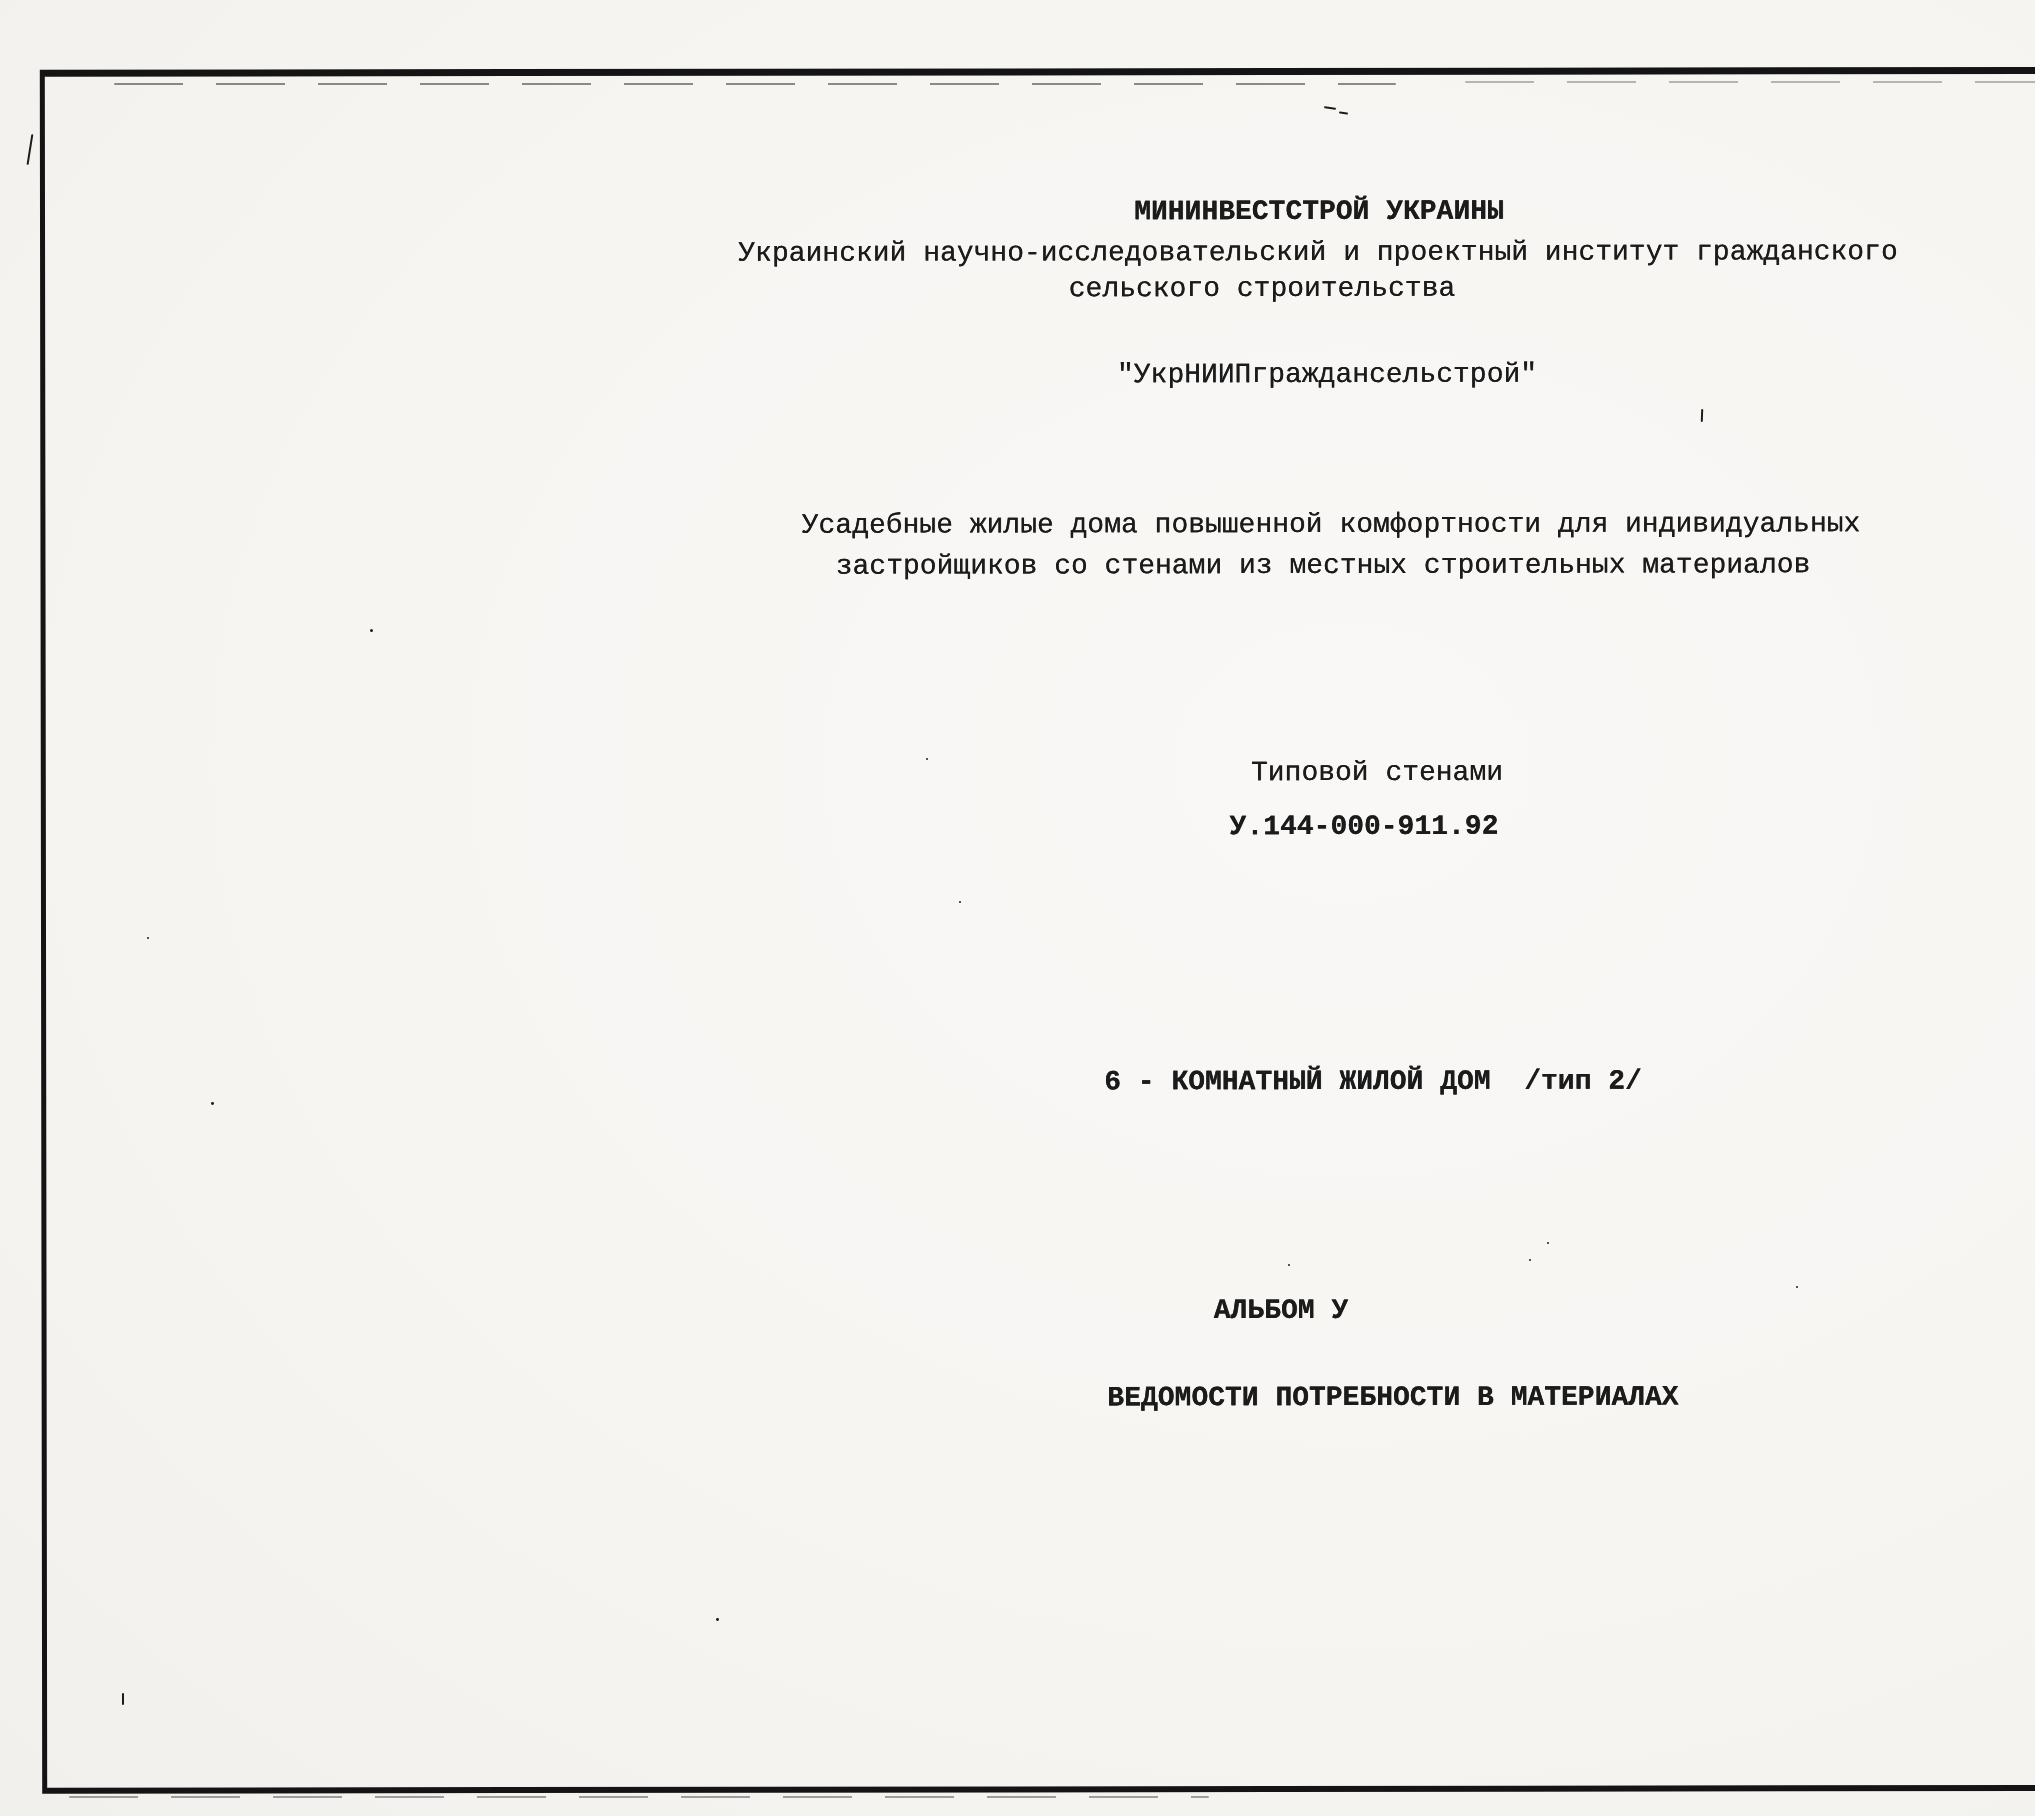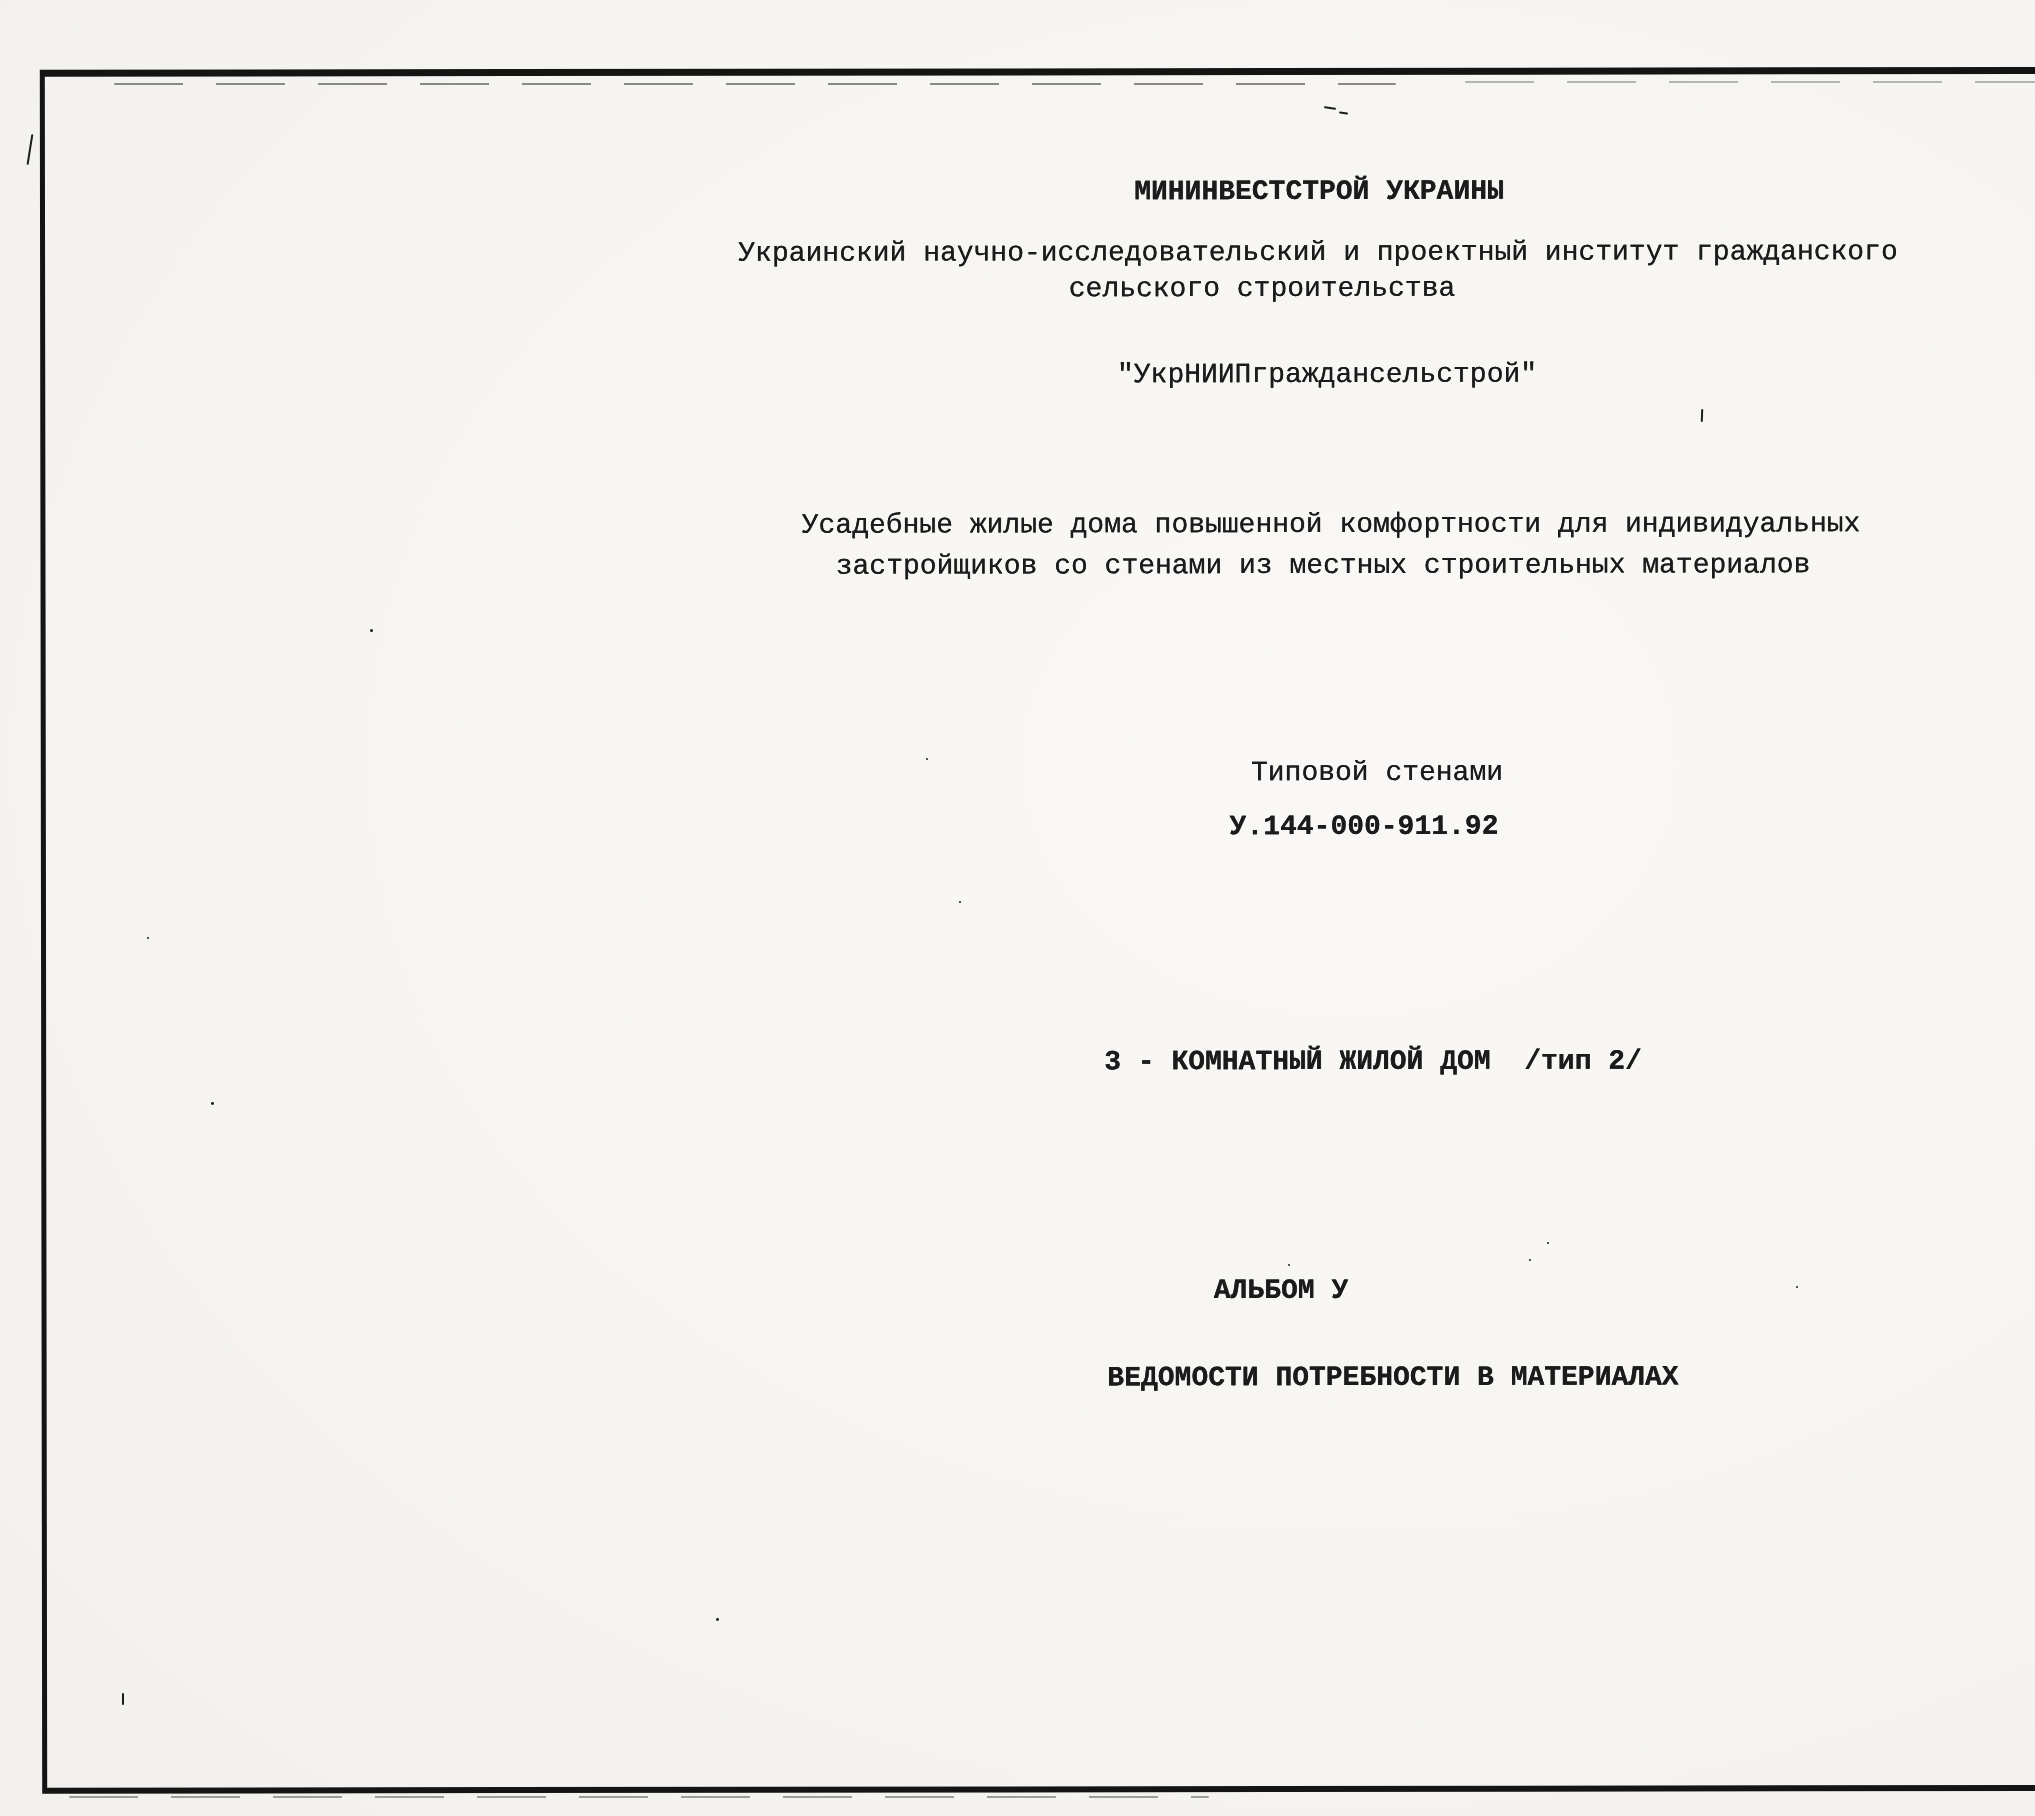--- a/index.html
+++ b/index.html
@@ -27,21 +27,21 @@
   }
   
   .tw{
     position:absolute;
     white-space:pre;
     font-size:28px;line-height:28px;
     transform:translateX(-50%) rotate(-0.08deg);
     text-shadow:0 0 0.4px rgba(15,15,15,.85), 0.4px 0 0 rgba(15,15,15,.25);
     letter-spacing:0;
   }
-  .tw.b{font-weight:700;}
+  .tw.b{font-weight:700;margin-top:20px;}
   
   .dot,.dash{position:absolute;background:#1c1c1c;}
   .dot{border-radius:50%;}
   .dash{border-radius:1.2px;}
 </style>
 </head>
 <body>
 
 <div class="canvas">
 
@@ -55,21 +55,21 @@
     <div class="tw" style="left:1318px;top:239px;">Украинский научно-исследовательский и проектный институт гражданского</div>
     <div class="tw" style="left:1262px;top:275px;">сельского строительства</div>
     <div class="tw" style="left:1327px;top:361px;">"УкрНИИПграждансельстрой"</div>
 
     <div class="tw" style="left:1331px;top:511px;">Усадебные жилые дома повышенной комфортности для индивидуальных</div>
     <div class="tw" style="left:1323px;top:552px;">застройщиков со стенами из местных строительных материалов</div>
 
     <div class="tw" style="left:1377px;top:759px;">Типовой стенами</div>
     <div class="tw" style="left:1364px;top:813px;font-weight:bold;">У.144-000-911.92</div>
 
-    <div class="tw b" style="left:1373px;top:1048px;">3 - КОМНАТНЫЙ ЖИЛОЙ ДОМ  /тип 2/</div>
+    <div class="tw b" style="left:1373px;top:1048px;">6 - КОМНАТНЫЙ ЖИЛОЙ ДОМ  /тип 2/</div>
 
     <div class="tw b" style="left:1281px;top:1277px;">АЛЬБОМ У</div>
     <div class="tw b" style="left:1393px;top:1364px;">ВЕДОМОСТИ ПОТРЕБНОСТИ В МАТЕРИАЛАХ</div>
   </div>
 
   <div>
     <div class="dash" style="left:1324px;top:107px;width:12.2px;height:2.4px;transform:rotate(8deg);"></div>
     <div class="dash" style="left:1339px;top:112px;width:9px;height:2px;transform:rotate(8deg);"></div>
     <div class="dash" style="left:28.5px;top:134px;width:2px;height:30.5px;transform:rotate(9deg);"></div>
     <div class="dash" style="left:1701px;top:409px;width:2.4px;height:13px;transform:rotate(2deg);"></div>

